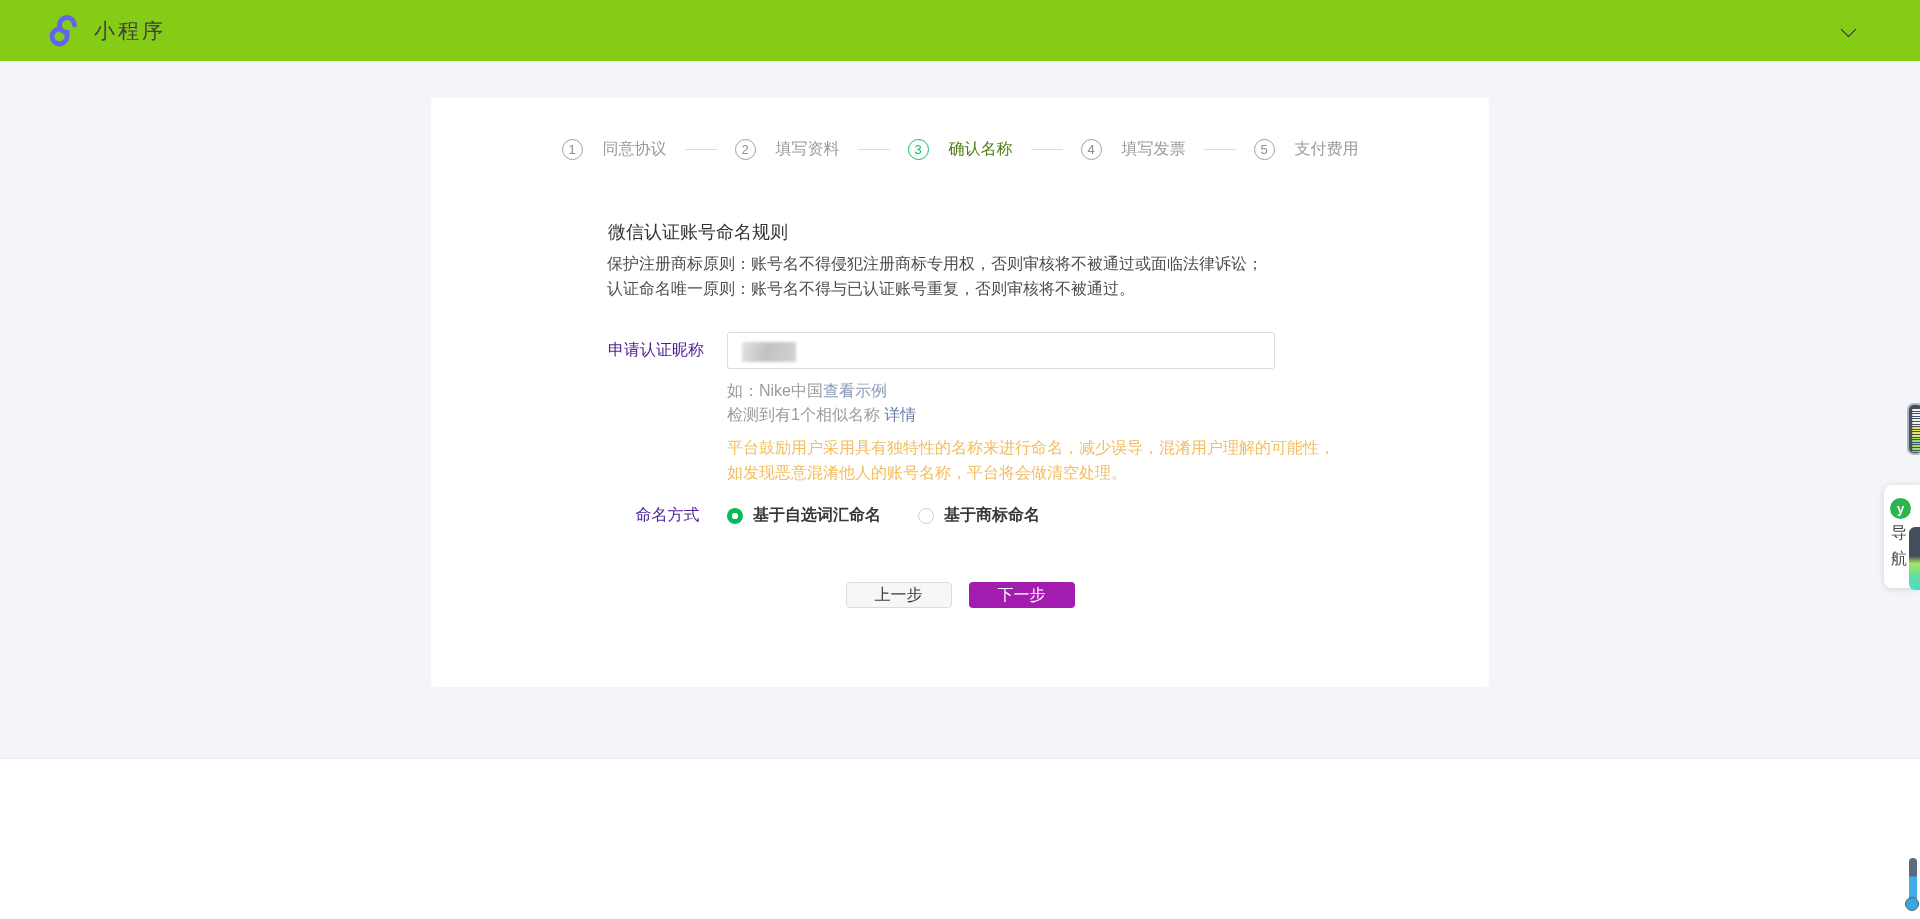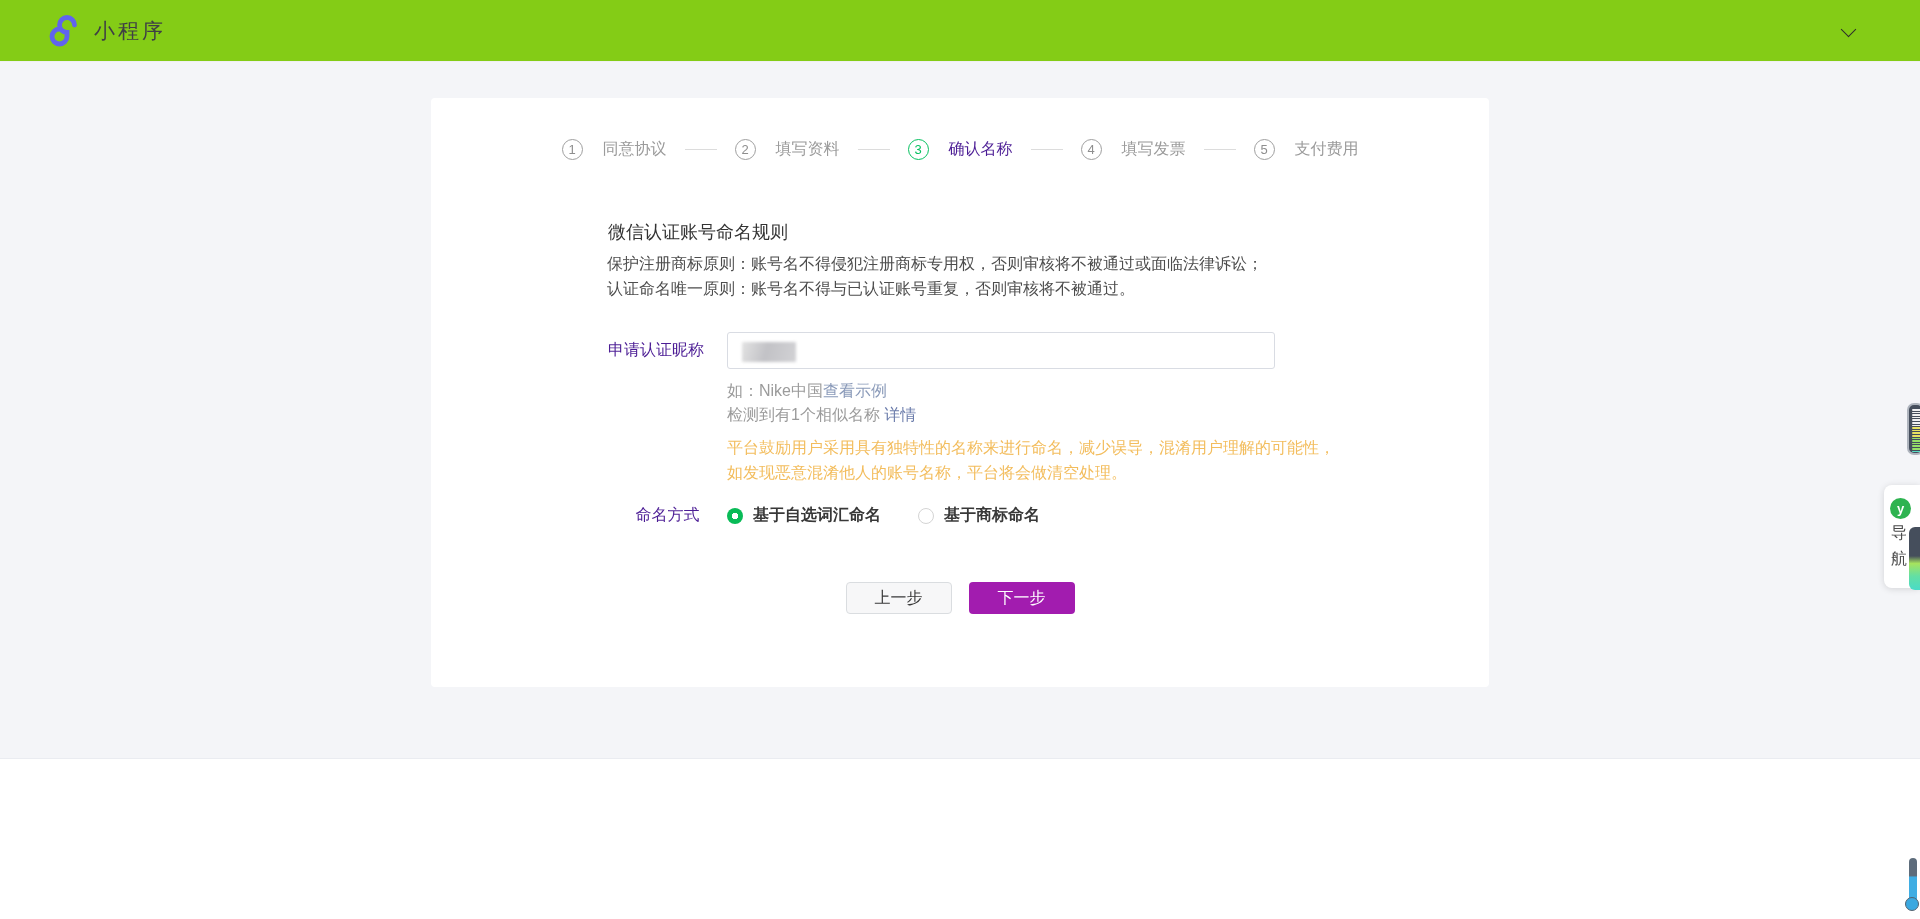--- a/index.html
+++ b/index.html
@@ -15,21 +15,21 @@
   .main { height:696px; background:#f4f5f8; padding-top:36px; }
   .card { width:1058px; height:589px; margin:0 auto; background:#fff; border-radius:4px; }
 
   
   .stepper { padding-top:41px; display:flex; justify-content:center; align-items:center; }
   .step { display:flex; align-items:center; cursor:default; }
   .step-circle { width:21px; height:21px; border:1px solid #9f9f9f; border-radius:50%; color:#8e8e8e;
                  font-size:13px; display:flex; align-items:center; justify-content:center; flex:0 0 auto; }
   .step-label { margin-left:20px; font-size:16px; color:#9b9b9b; }
   .step.active .step-circle { border-color:#07c160; color:#07c160; }
-  .step.active .step-label { color:#4c1d95;font-family:Liberation Mono, monospace; }
+  .step.active .step-label { color:#4d7c0f;font-family:Liberation Mono, monospace; }
   .step-dash { width:32px; height:1px; background:#dcdcdc; margin:0 18px; }
 
   
   .rules-title { margin:59px 0 0 177px; font-size:18px; color:#333333; line-height:26px; }
   .rules-text { margin:6px 0 8px 176px; font-size:16px; color:#4d4d4d; line-height:25px; }
 
   
   .form-row { margin:31px 0 0 177px; display:flex; align-items:center; }
   .field-label { width:119px; font-size:16px; color:#4c1d95; flex:0 0 auto; }
   .nick-input { width:548px; height:37px; background:#fff; border:1px solid #d9dce3; border-radius:3px; position:relative; cursor:text; }
@@ -46,21 +46,21 @@
   .naming-row { margin:20px 0 0 177px; display:flex; align-items:center;text-align:center; }
   .radio-opt { display:flex; align-items:center; cursor:pointer; }
   .radio-opt + .radio-opt { margin-left:37px; }
   .radio-circle { width:16px; height:16px; border-radius:50%; flex:0 0 auto; }
   .radio-circle.checked { background:radial-gradient(circle,#ffffff 0 3px,#09bb57 3.5px); }
   .radio-circle.unchecked { background:#fff; border:1px solid #d4d4d4; }
   .radio-text { margin-left:10px; font-size:16px; font-weight:700; color:#383838; }
 
   
   .buttons-row { margin-top:56px; display:flex; justify-content:center; }
-  .btn { height:32px; min-width:106px; padding:0 28px; font-size:16px; border-radius:4px;
+  .btn { height:26px; min-width:106px; padding:0 28px; font-size:16px; border-radius:4px;
          font-family:inherit; cursor:pointer; display:inline-flex; align-items:center; justify-content:center; }
   .btn-prev { background:#f7f7f8; border:1px solid #dadde0; color:#383838; }
   .btn-next { margin-left:17px; background:#a21caf; border:none; color:#ffffff; }
 
   
   .footer { height:161px; background:#ffffff; border-top:1px solid #eaecf1; }
 
   
   .minimap { position:fixed; top:403px; right:-4px; width:17px; height:52px; background:#454e5c;
              border:2px solid #aeb4bd; border-radius:7px; padding:4px 0 4px 3px; overflow:hidden; cursor:pointer; }

